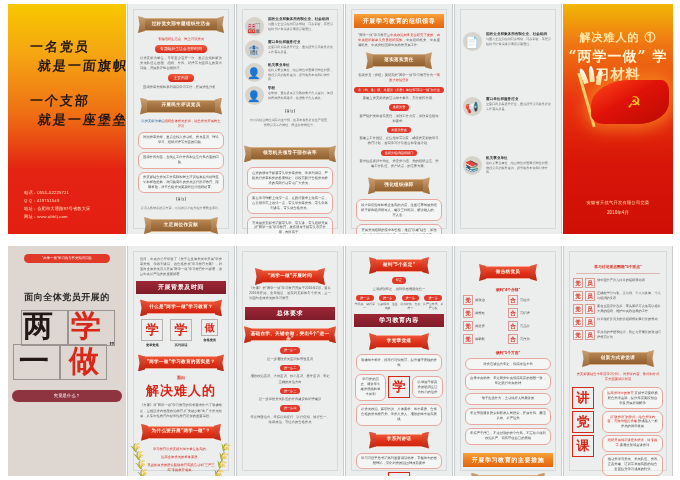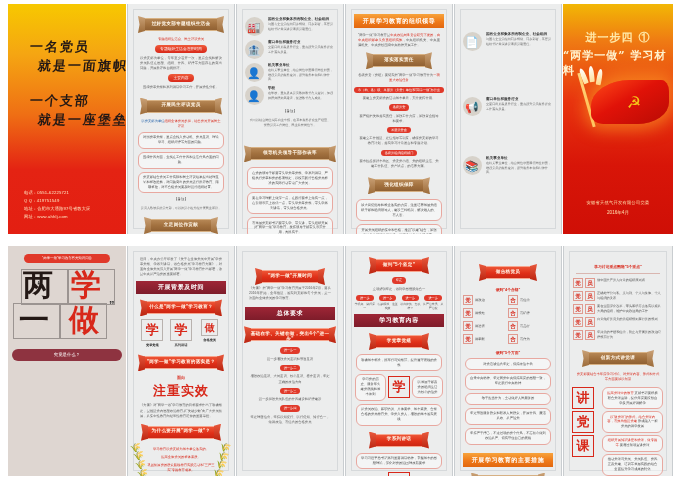--- a/index.html
+++ b/index.html
@@ -18,21 +18,21 @@
   .calli{position:absolute;color:#231815;font-family:"DejaVu Serif","Liberation Serif",serif;font-weight:700;letter-spacing:2px;white-space:nowrap;}
   .c1{left:22px;top:34px;font-size:13px;transform:skewX(-6deg);}
   .c2{left:30px;top:53px;font-size:13px;transform:skewX(-6deg);}
   .c3{left:22px;top:88px;font-size:13px;transform:skewX(-6deg);}
   .c4{left:30px;top:107px;font-size:13px;transform:skewX(-6deg);}
   .contact{position:absolute;left:16px;color:#ffe9c6;font-size:4.2px;letter-spacing:.2px;white-space:nowrap;}
 
   
   .red-cover{background:linear-gradient(180deg,#f2b705 0%,#ef7b13 16%,#e8340f 42%,#d81508 70%,#cf0f06 100%);}
   .rc-t1{position:absolute;left:0;right:0;top:26px;text-align:center;color:#ffe9a8;font-size:11px;font-weight:700;letter-spacing:1px;font-family:"DejaVu Serif","Liberation Serif",serif;}
-  .rc-t2{position:absolute;left:0;right:0;top:44px;text-align:left;color:#fff3cf;font-size:11px;font-weight:700;letter-spacing:1px;font-family:"DejaVu Serif","Liberation Serif",serif;}
+  .rc-t2{position:absolute;left:0;right:0;top:44px;text-align:center;color:#fff3cf;font-size:14px;font-weight:700;letter-spacing:1px;font-family:"DejaVu Serif","Liberation Serif",serif;}
   .flagwrap{position:absolute;left:8px;top:62px;width:108px;height:72px;}
   .flag{position:absolute;left:20px;top:14px;width:78px;height:44px;background:linear-gradient(150deg,#ff4b18 0%,#e01208 45%,#b90b04 100%);border-radius:50% 10% 40% 16%/60% 26% 50% 22%;box-shadow:0 0 16px 6px rgba(255,170,40,.55);}
   .pole{position:absolute;left:14px;top:6px;width:3px;height:56px;background:#ffd27a;transform:rotate(-16deg);}
   .spear{position:absolute;width:5px;height:16px;background:linear-gradient(180deg,#fff 0%,#ffe6a8 100%);border-radius:50% 50% 10% 10%;}
   .sp1{left:10px;top:2px;transform:rotate(-22deg);}
   .sp2{left:18px;top:0px;transform:rotate(-6deg);}
   .sp3{left:26px;top:3px;transform:rotate(10deg);}
   .emblem{position:absolute;left:52px;top:28px;width:22px;height:18px;color:#f5c518;font-size:16px;line-height:18px;text-align:center;}
   .rc-org{position:absolute;left:0;right:0;top:196px;text-align:center;color:#ffe2b0;font-size:4.2px;letter-spacing:.3px;}
   .rc-date{position:absolute;left:0;right:0;top:206px;text-align:center;color:#ffe2b0;font-size:4.6px;}
@@ -276,39 +276,40 @@
           </div>
         <div class="ibody">
           <div class="ih">机关事业单位</div>
           <div class="ip">在机关事业单位，结合岗位职责履行岗位职责，增强党员的服务意识，提升服务本领和纪律作风。</div>
         </div>
       </div>
     </div>
   </div>
 
   <div class="page red-cover" style="left:563px;width:110px;">
-    <div class="rc-t1">进一步四 ①</div>
+    <div class="rc-t1">解决难人的 ①</div>
     <div class="rc-t2">“两学一做” 学习材料</div>
     <div class="flagwrap">
       <div class="spear sp1"></div>
       <div class="spear sp2"></div>
       <div class="spear sp3"></div>
       <div class="pole"></div>
       <div class="flag"></div>
       <div class="emblem">☭</div>
     </div>
     <div class="rc-org">安徽省天然气开发有限公司党委</div>
     <div class="rc-date">2016年4月</div>
   </div>
 </div>
 
 <div class="sheet bot">
 
   <div class="page lx-bg" style="left:8px;width:118px;">
     <div class="tagpill">"两学一做"学习教育有关知识问答</div>
+    <div class="lx-sub">面向全体党员开展的</div>
     <div class="lx-grid">
       <div class="quo quoL">“</div>
       <div class="gbox gb1"></div>
       <div class="gbox gb2"></div>
       <div class="gbox gb3"></div>
       <div class="gbox gb4"></div>
       <div class="bigch ch-dark" style="left:4px;top:1px;">两</div>
       <div class="bigch ch-red" style="left:52px;top:1px;">学</div>
       <div class="bigch ch-dark" style="left:0px;top:36px;">一</div>
       <div class="bigch ch-red" style="left:50px;top:36px;">做</div>
@@ -335,21 +336,21 @@
         </div>
         <div class="tcell">
           <div class="tsq sm">做</div>
           <div class="tlab">合格党员</div>
         </div>
       </div>
       <div class="ribbon ribbon-red" style="width:74px;margin-top:9px;">
           <span>"两学一做"学习教育的落实是？</span>
         </div>
       <div class="midred" style="margin-top:6px;font-size:4px;">面向</div>
-      <div class="bigred">注重实效</div>
+      <div class="bigred">解决难人的</div>
       <div class="ptxt">《方案》对"两学一做"学习教育的目标要求作出了明确规定，是推进党内思想政治教育从"关键少数"向广大党员拓展，从集中性教育向经常性教育延伸的重要举措。</div>
       <div class="ribbon ribbon-red" style="width:68px;margin-top:7px;">
           <span>为什么要开展"两学一做"？</span>
         </div>
       <div class="wreath">
         <div class="wsd wl">🌾<br>🌾<br>🌾<br>🌾</div>
         <div class="wsd wr">🌾<br>🌾<br>🌾<br>🌾</div>
         <div class="wline">学习教育以党支部为基本单位落实的。</div>
         <div class="wline">提高全体党员的整体素质。</div>
         <div class="wline">巩固拓展党的群众路线教育实践活动和"三严三实"专题教育成果。</div>

